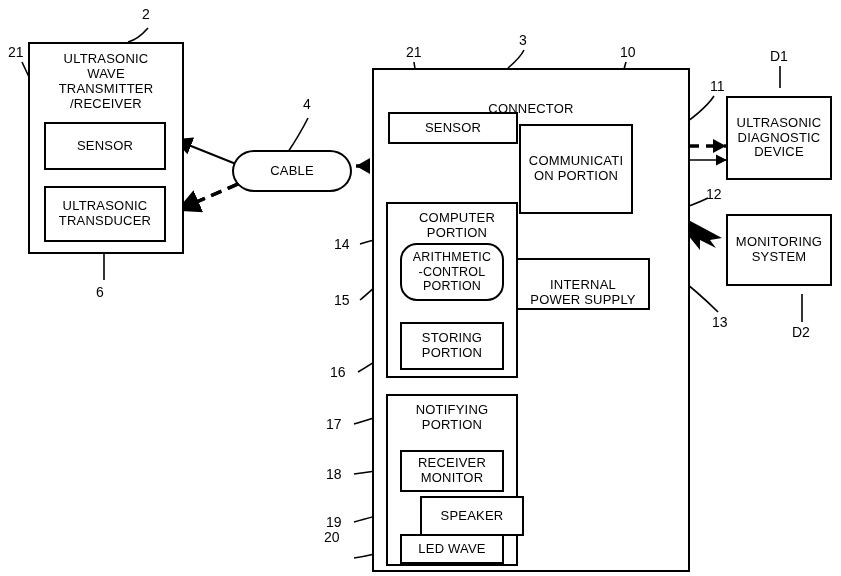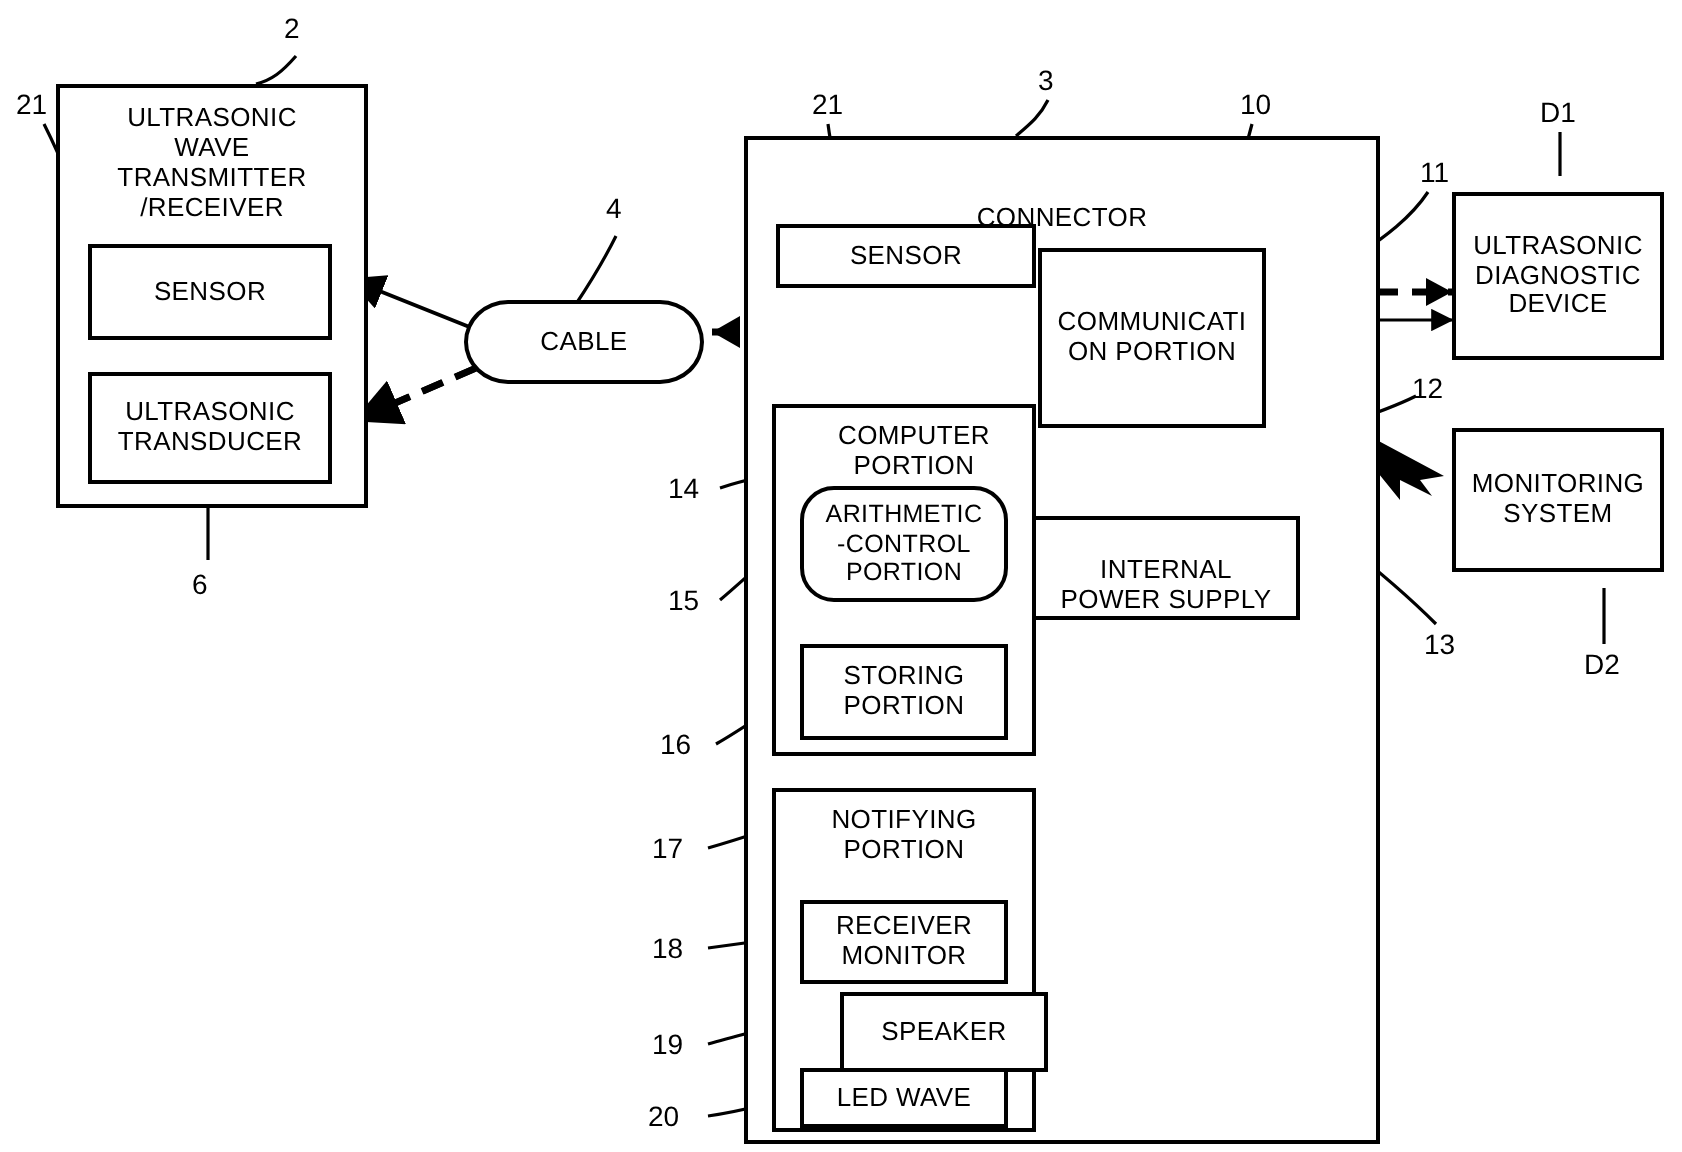--- a/index.html
+++ b/index.html
@@ -251,17 +251,17 @@
   <span class="lbl" style="left:620px; top:44px;">10</span>
   <span class="lbl" style="left:710px; top:78px;">11</span>
   <span class="lbl" style="left:706px; top:186px;">12</span>
   <span class="lbl" style="left:712px; top:314px;">13</span>
   <span class="lbl" style="left:334px; top:236px;">14</span>
   <span class="lbl" style="left:334px; top:292px;">15</span>
   <span class="lbl" style="left:330px; top:364px;">16</span>
   <span class="lbl" style="left:326px; top:416px;">17</span>
   <span class="lbl" style="left:326px; top:466px;">18</span>
   <span class="lbl" style="left:326px; top:514px;">19</span>
-  <span class="lbl" style="left:324px; top:550px;">20</span>
+  <span class="lbl" style="left:324px; top:529px;">20</span>
   <span class="lbl" style="left:770px; top:48px;">D1</span>
   <span class="lbl" style="left:792px; top:324px;">D2</span>
 
 </div>
 
 </body></html>

